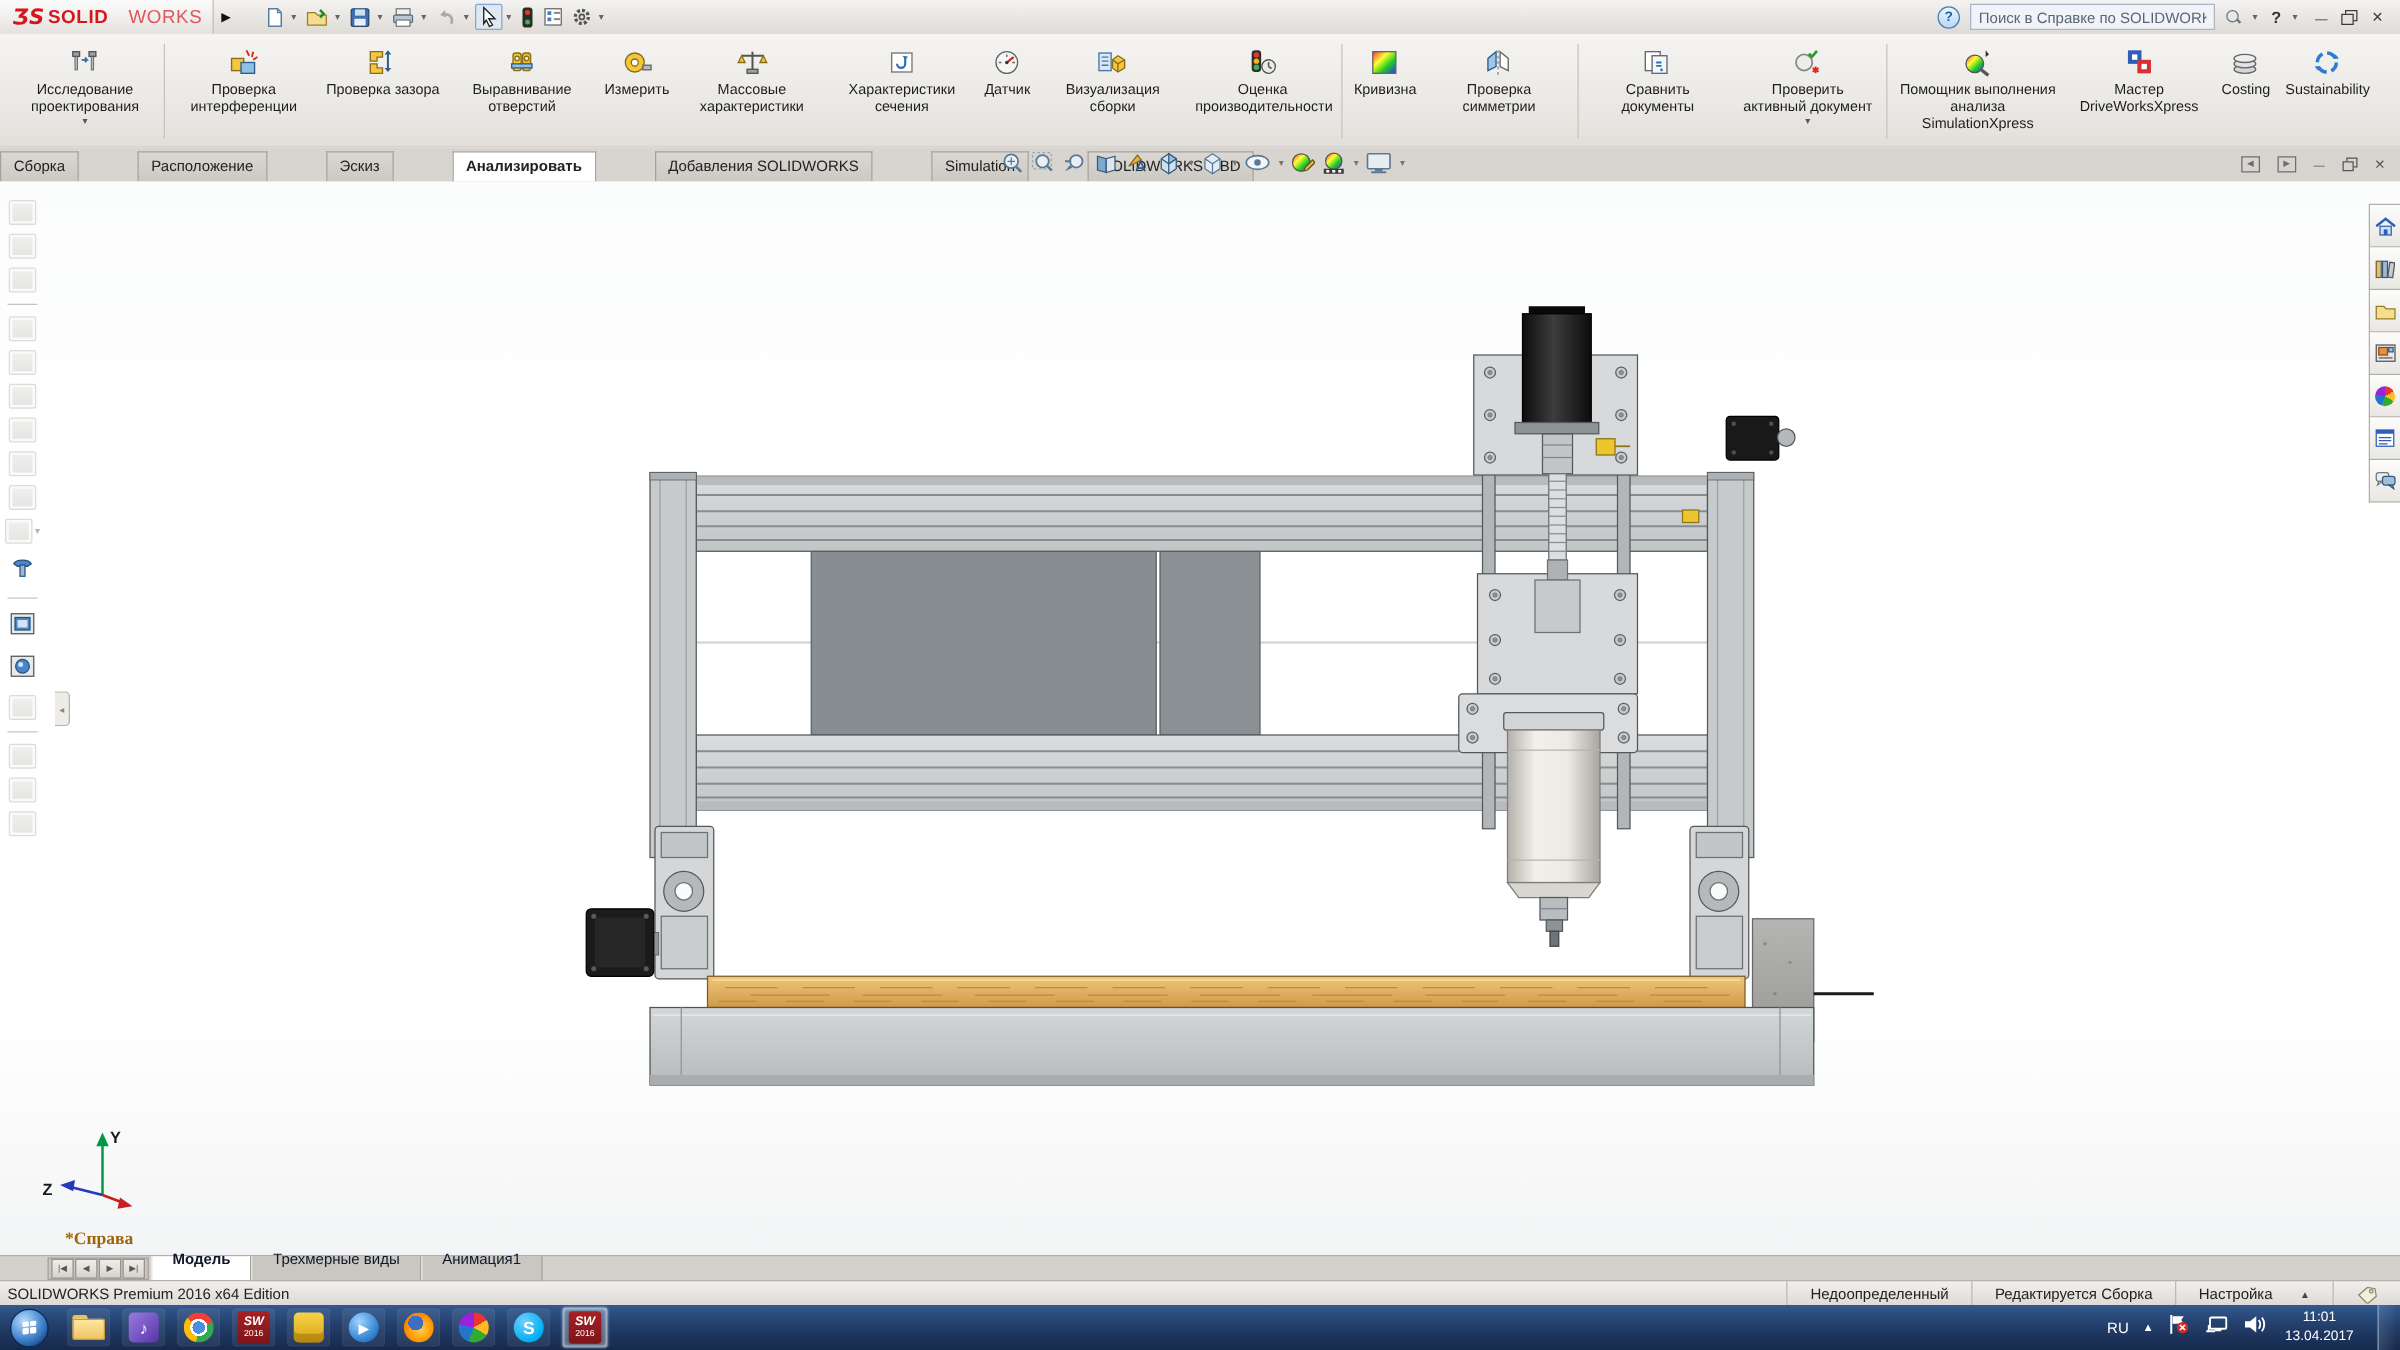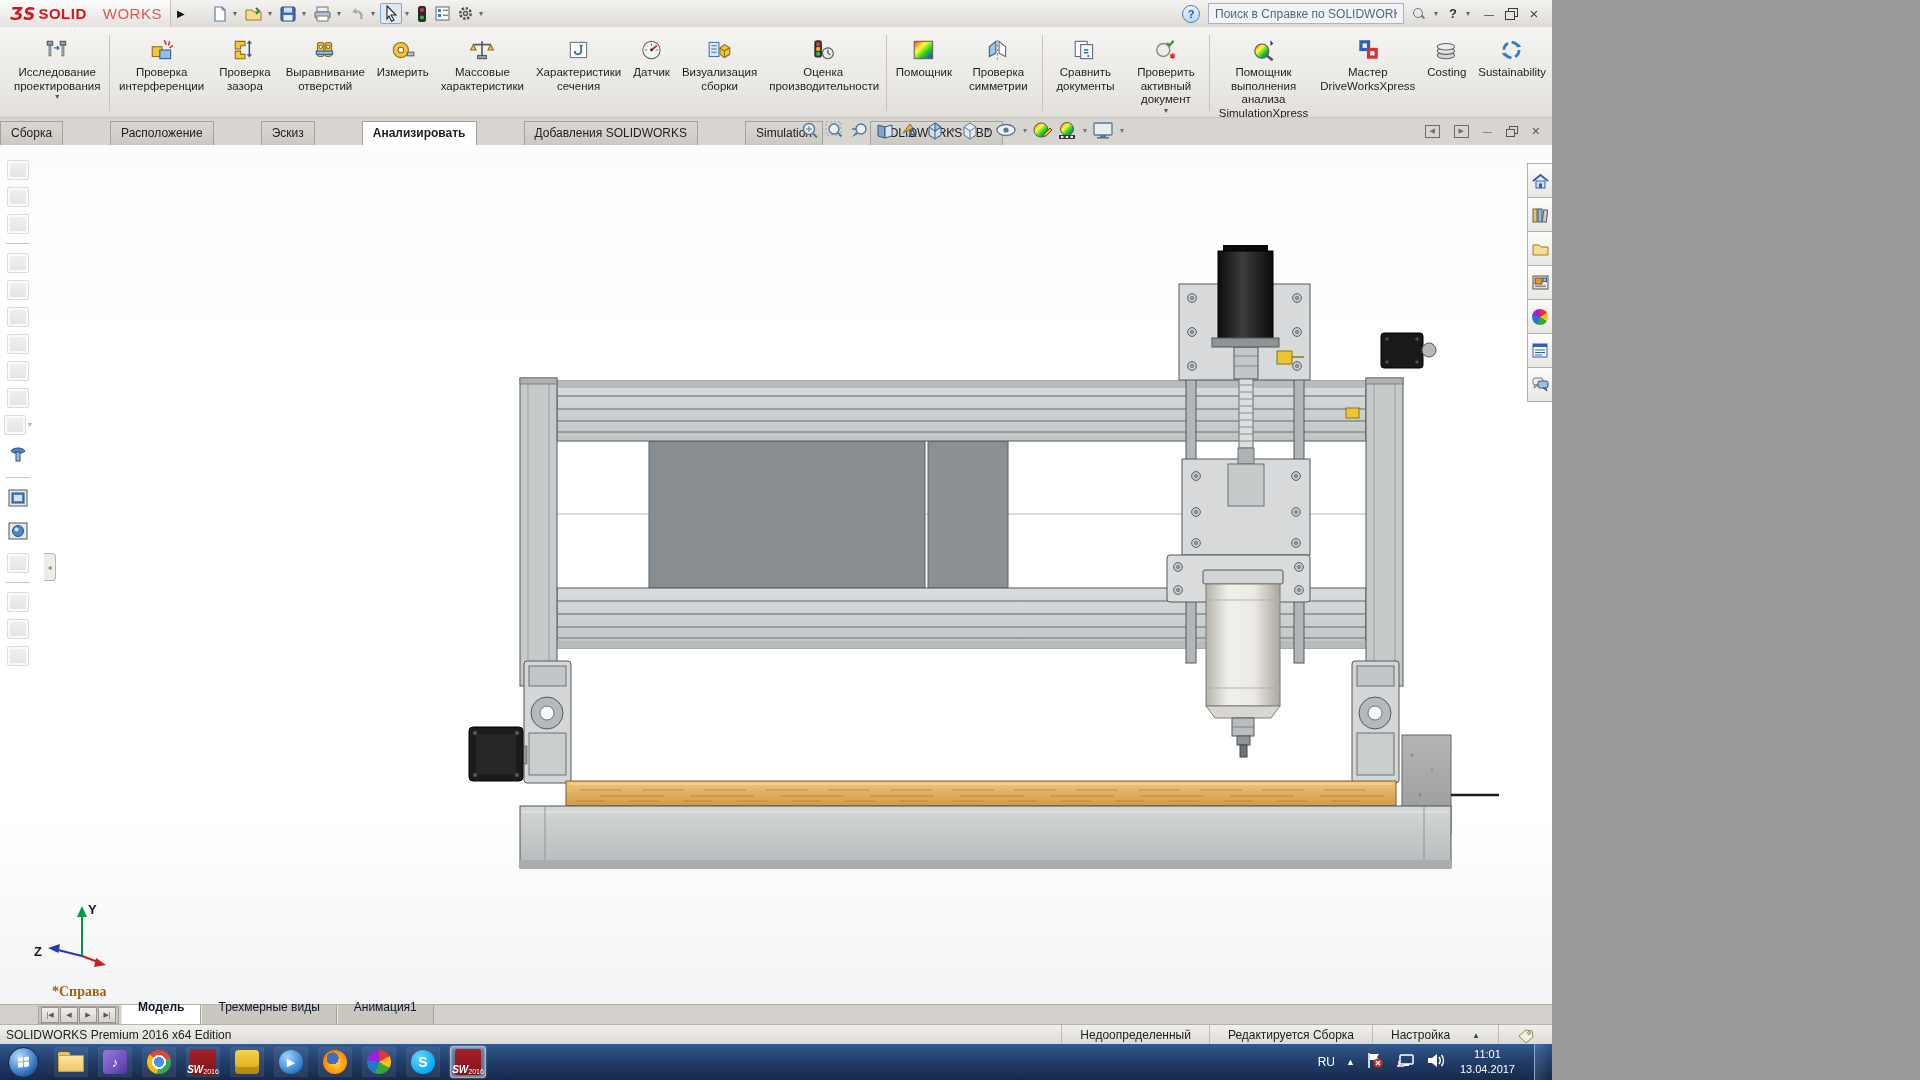--- a/index.html
+++ b/index.html
@@ -1,16 +1,16 @@
 <!DOCTYPE html>
 <html><head>
 <meta charset="utf-8">
 <style>
   html,body{margin:0;padding:0;background:#9a9a9a;}
-  .screen{position:relative;width:1552px;height:1080px;overflow:hidden;background:#fff;
+  .screen{position:relative;width:1920px;height:1080px;overflow:hidden;background:#fff;
     font-family:"Liberation Sans",sans-serif;-webkit-font-smoothing:antialiased;}
   
   .titlebar{position:absolute;top:0;left:0;right:0;height:27px;
     background:linear-gradient(#f4f3f1,#dedbd6);border-bottom:1px solid #b9b5af;
     display:flex;align-items:center;}
   .logo{display:flex;align-items:baseline;padding:0 8px 0 10px;height:100%;align-items:center;
     background:linear-gradient(#fcfcfc,#e4e2de);border-right:1px solid #c4c0ba;}
   .ds-glyph{font-family:"DejaVu Sans",sans-serif;font-style:italic;font-weight:bold;
     color:#d6161d;font-size:17px;margin-right:3px;}
   .logo-solid{color:#d6161d;font-weight:bold;font-size:15px;letter-spacing:.5px;}
@@ -110,21 +110,21 @@
     background:linear-gradient(#33598f,#24416e 40%,#16294c);display:flex;align-items:center;}
   .orb{width:29px;height:29px;border-radius:50%;margin:0 10px 0 8px;
     background:radial-gradient(circle at 35% 30%,#b8dcff,#3f81cc 55%,#12386e 90%);
     border:1px solid #0b2950;display:flex;align-items:center;justify-content:center;}
   .orbflag{width:12px;height:11px;display:grid;grid-template-columns:5px 5px;grid-template-rows:4px 5px;gap:1px;transform:skewY(-6deg);}
   .orbflag span{background:#fff;border-radius:1px;}
   .tbapp{width:34px;height:30px;border-radius:3px;margin:0 5px;display:flex;align-items:center;justify-content:center;
     background:rgba(255,255,255,.07);box-shadow:inset 0 0 1px rgba(255,255,255,.25);}
   .tbapp.active{background:rgba(255,255,255,.28);box-shadow:inset 0 0 3px rgba(255,255,255,.7),0 0 2px rgba(180,210,255,.6);border:1px solid rgba(255,255,255,.45);}
   .swicon{width:26px;height:26px;background:linear-gradient(#a62126,#7c1418);border-radius:3px;color:#fff;
-    display:flex;flex-direction:row;align-items:flex-end;justify-content:center;line-height:1;}
+    display:flex;flex-direction:column;align-items:center;justify-content:center;line-height:1;}
   .swlogo{font-size:10px;font-weight:bold;font-style:italic;}
   .swyear{font-size:7px;margin-top:1px;}
   .chromeic{width:24px;height:24px;border-radius:50%;
     background:radial-gradient(circle at 50% 50%,#4a90e2 0 5px,#fff 5px 7px,rgba(0,0,0,0) 7px),
       conic-gradient(from -50deg,#ea4335 0 120deg,#34a853 120deg 240deg,#fbbc05 240deg 360deg);}
   .sphereic{width:24px;height:24px;border-radius:50%;
     background:conic-gradient(#e33 0 60deg,#fb2 60deg 120deg,#3a3 120deg 200deg,#27c 200deg 280deg,#92d 280deg 360deg);}
   .skypeic{width:24px;height:24px;border-radius:50%;background:radial-gradient(circle at 35% 30%,#6fd0ff,#00aff0 70%);
     color:#fff;font-weight:bold;font-size:14px;display:flex;align-items:center;justify-content:center;}
   .folderic{width:26px;height:20px;position:relative;}
@@ -398,21 +398,21 @@
       </span>
       <span class="rlbl">Оценка производительности</span>
     </div>
     <div class="rsep"></div>
     <div class="rbtn">
       <span class="ric">
         <svg width="26" height="24" viewBox="0 0 24 22">
             <rect x="3" y="3" width="17" height="16" fill="url(#rbw)" stroke="#666"></rect>
           </svg>
       </span>
-      <span class="rlbl">Помощник</span>
+      <span class="rlbl">Кривизна</span>
     </div>
     <div class="rbtn">
       <span class="ric">
         <svg width="26" height="24" viewBox="0 0 24 22">
             <path d="M10 3L4 8v9l6-3z" fill="#9fc4e8" stroke="#2d5f8a"></path>
             <path d="M13 3l6 5v9l-6-3z" fill="#fff" stroke="#666"></path>
             <path d="M11.5 2v18" stroke="#888" stroke-dasharray="2 2"></path>
           </svg>
       </span>
       <span class="rlbl">Проверка симметрии</span>

